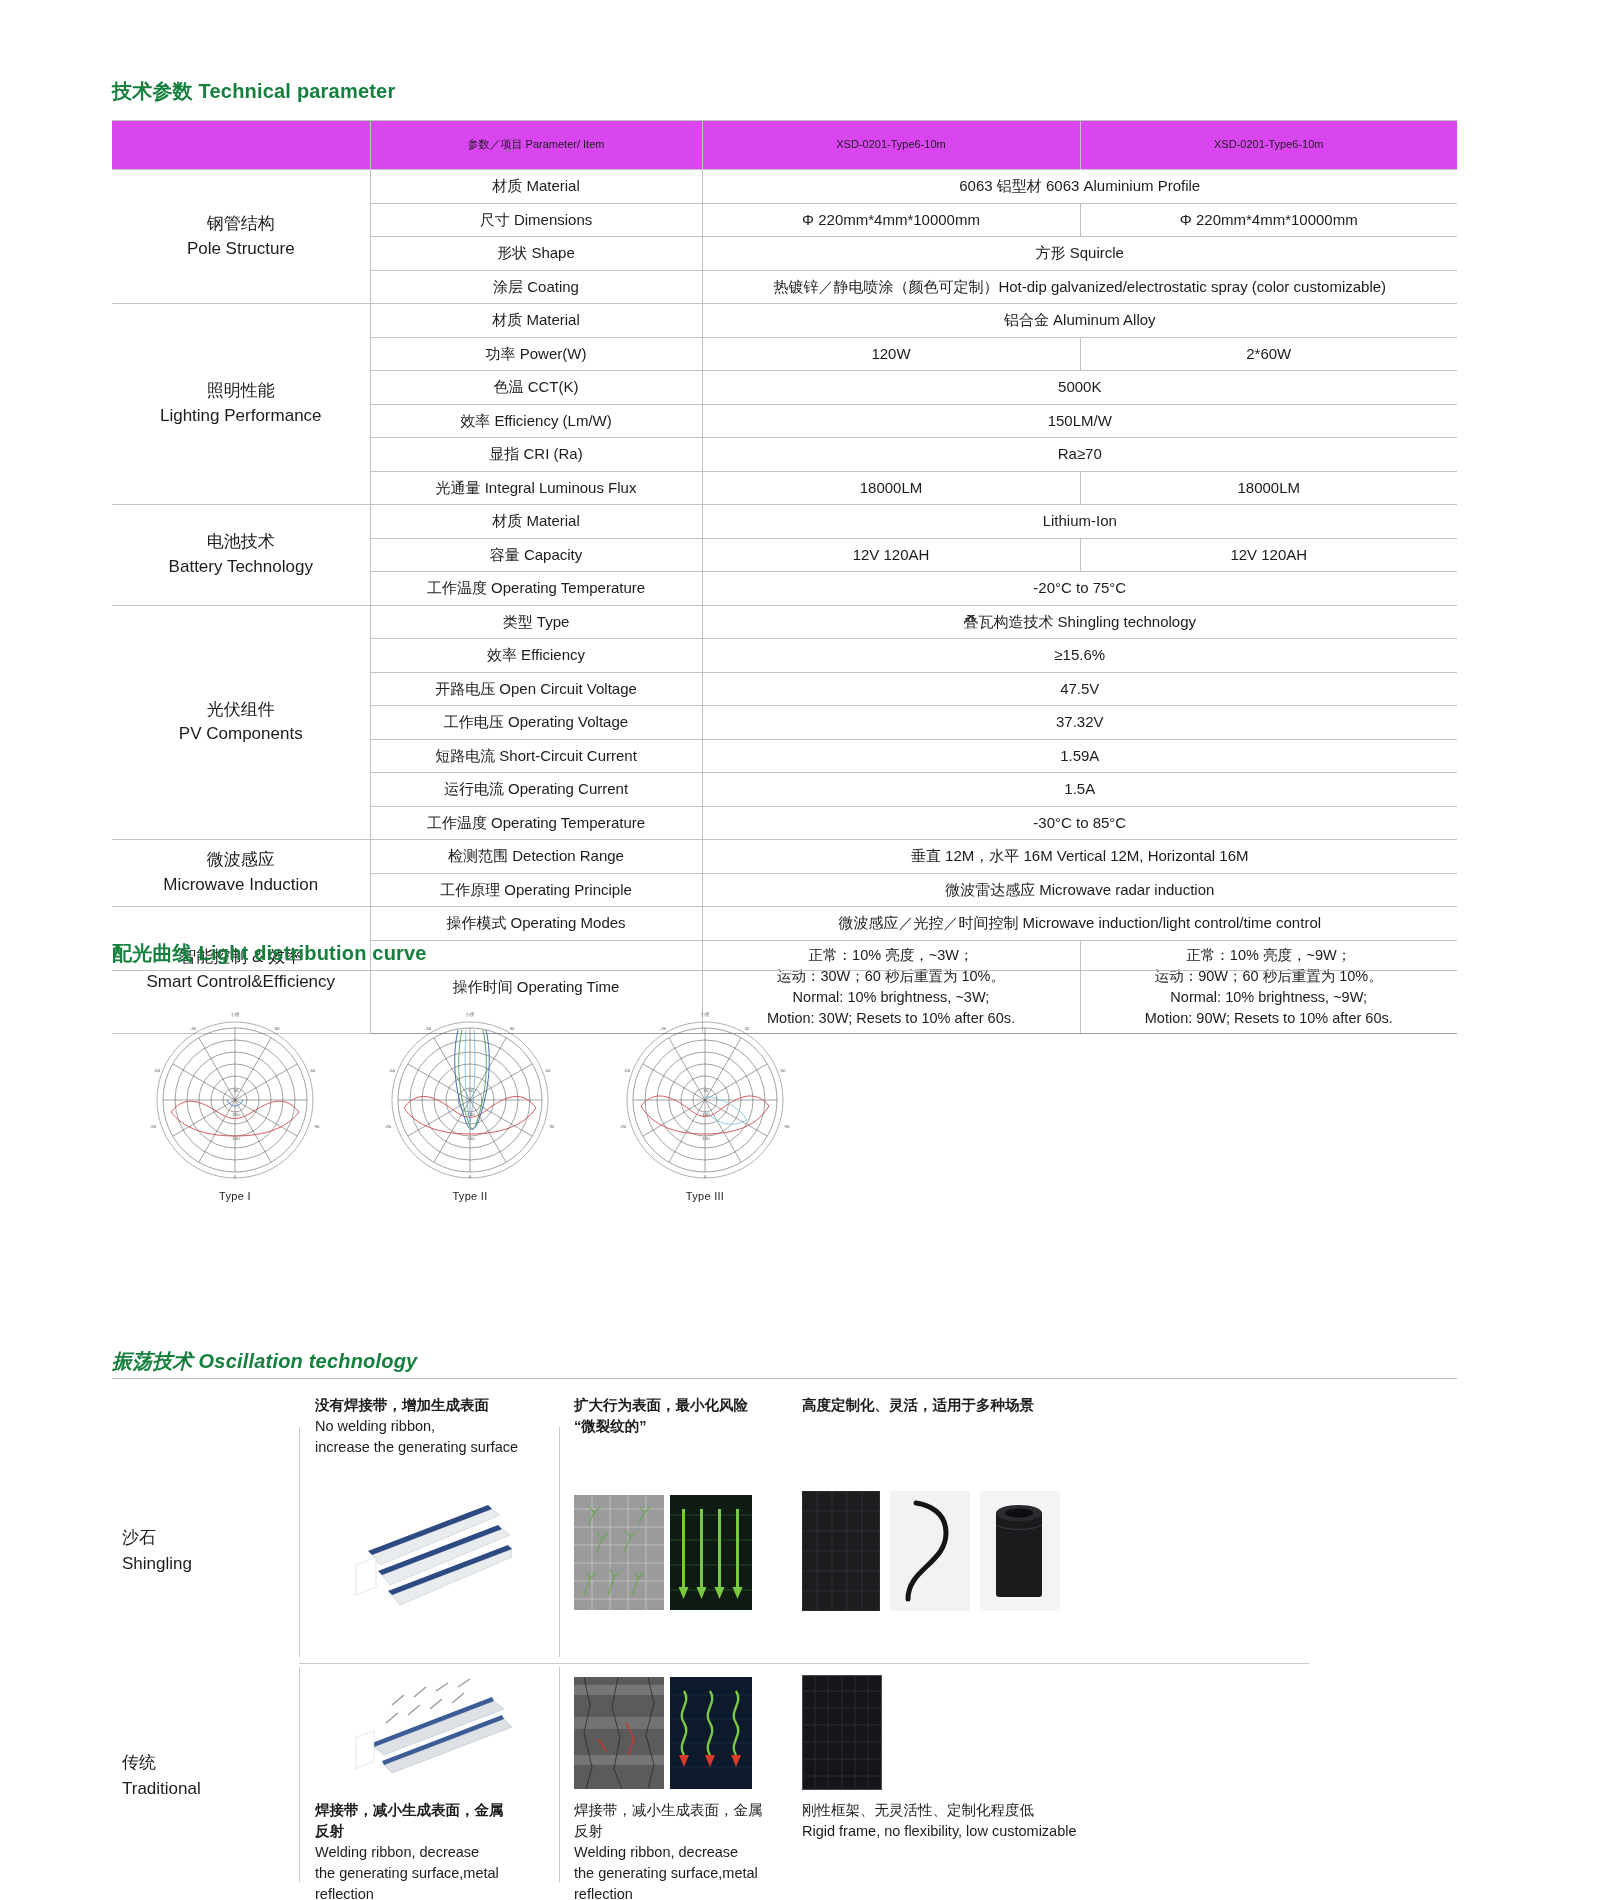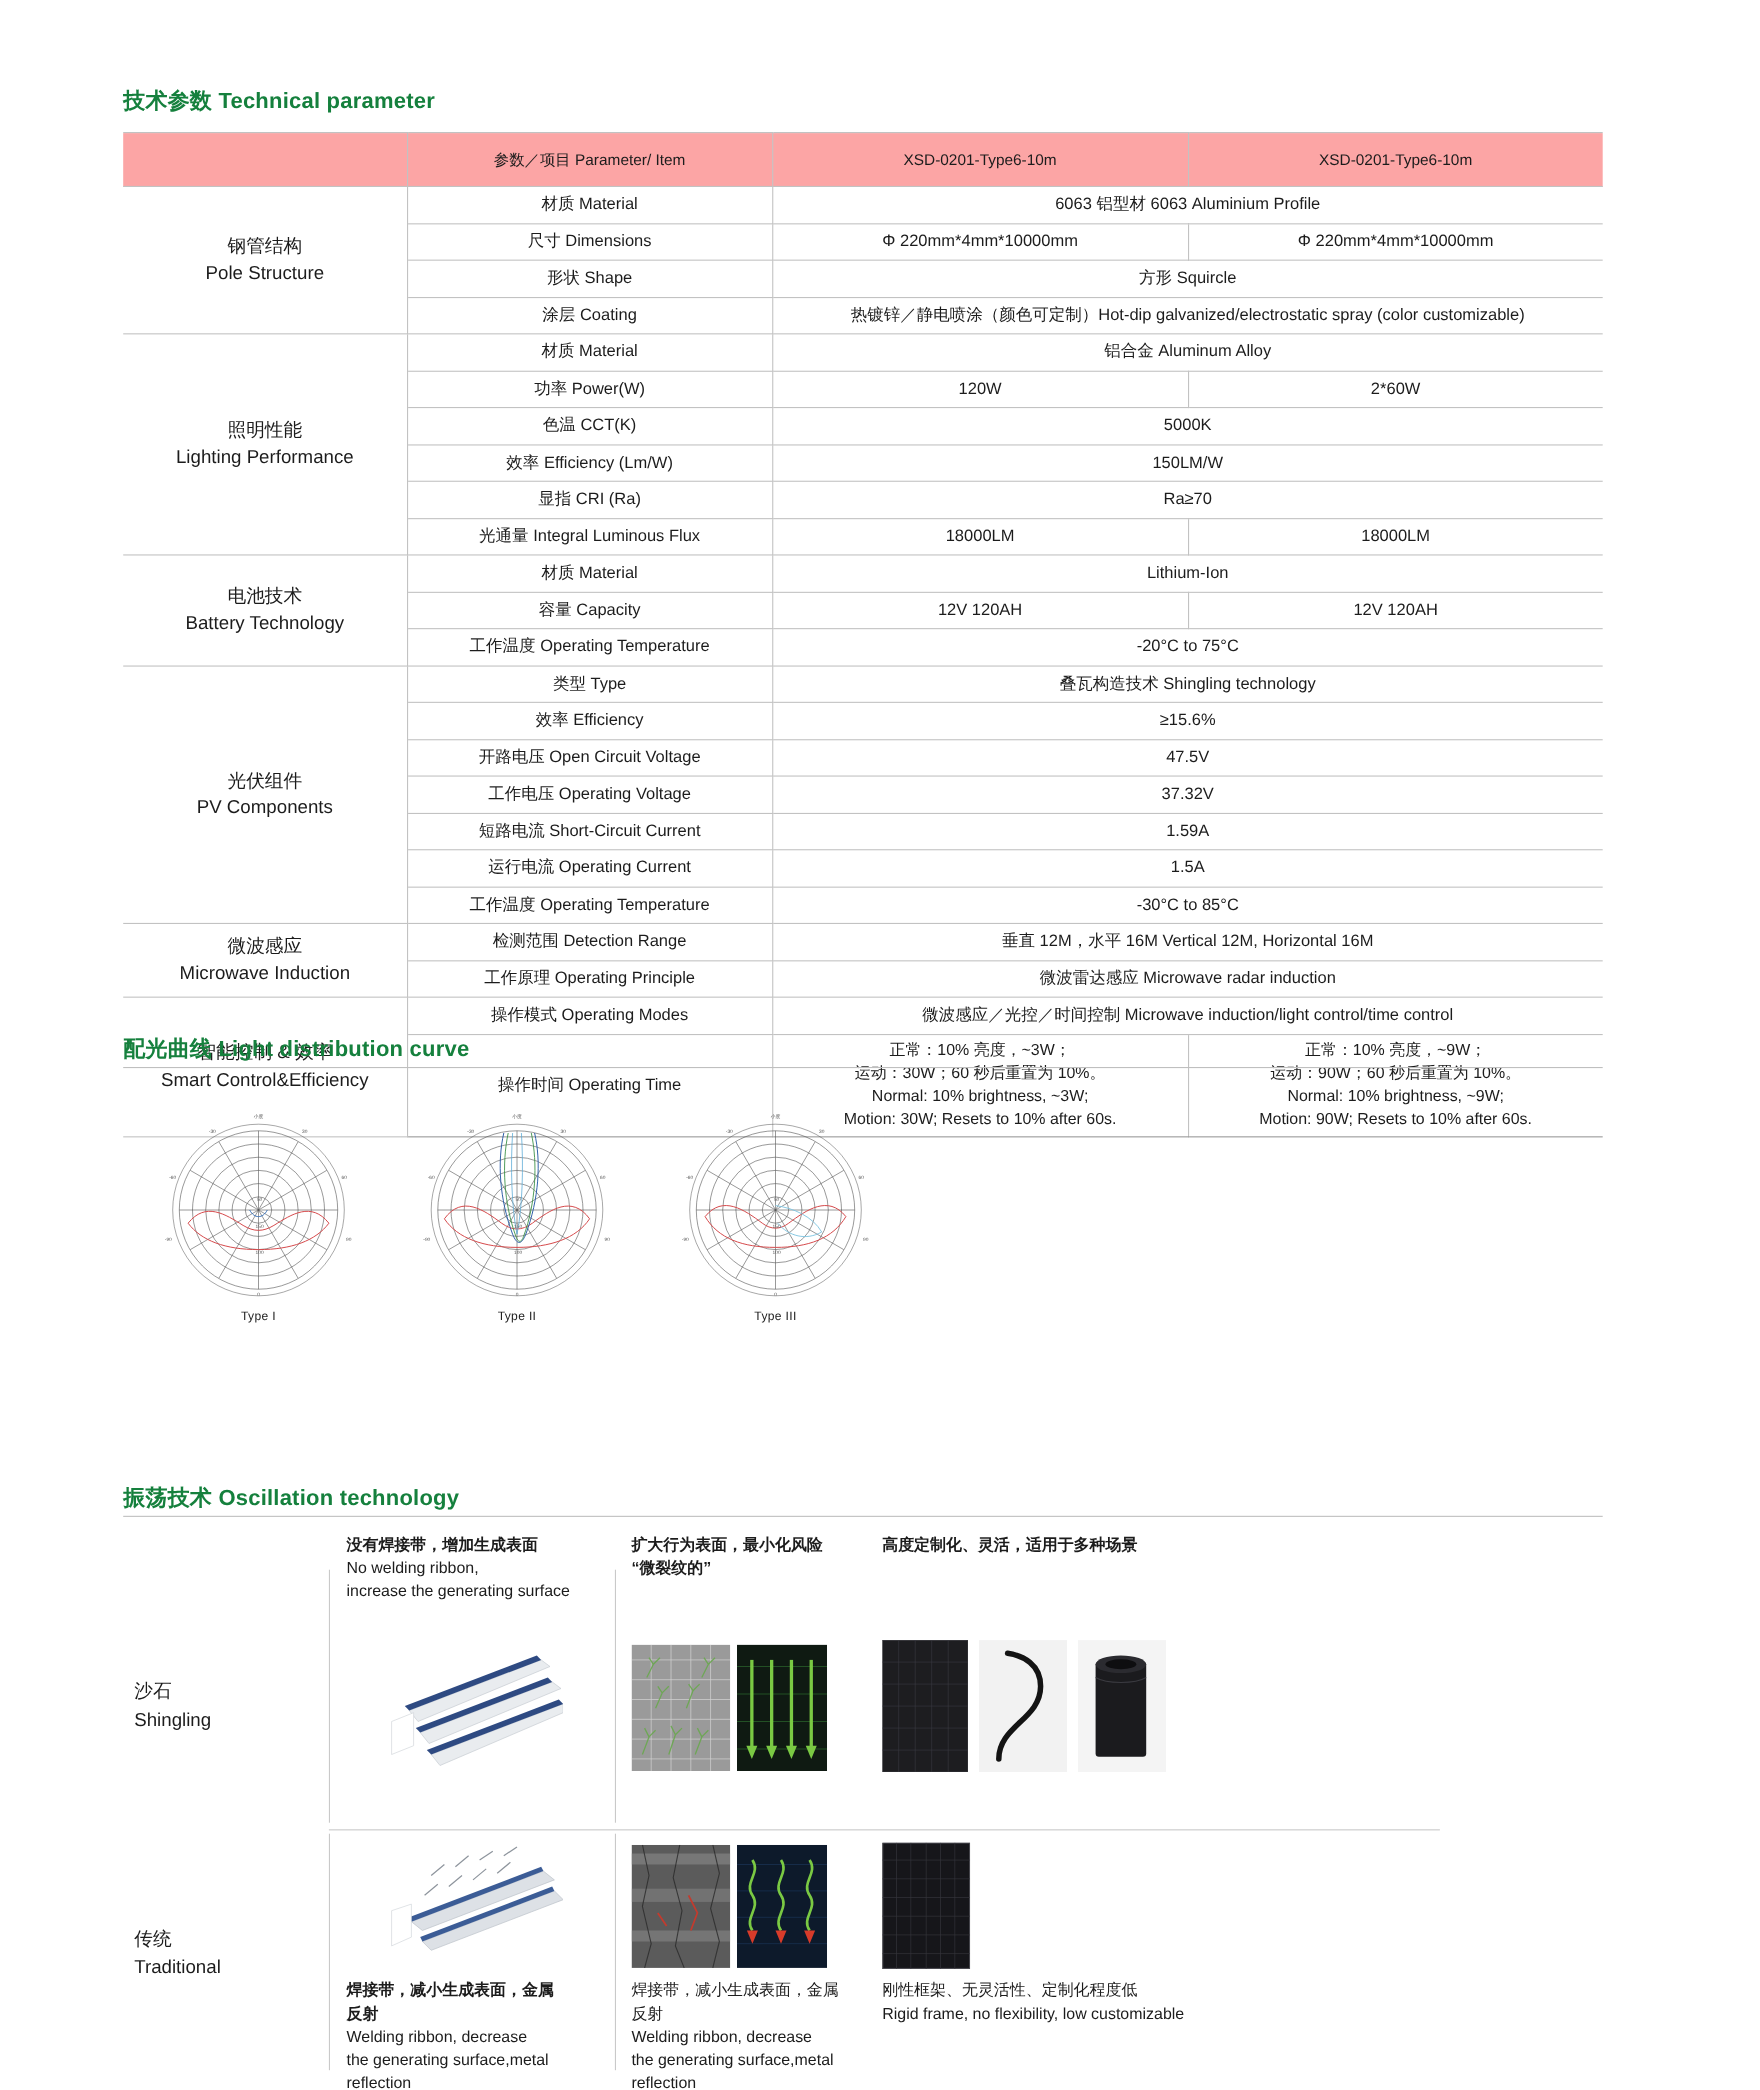--- a/index.html
+++ b/index.html
@@ -38,23 +38,23 @@
   table.spec td,table.spec th{
     border:1px solid #c2c2c2;
     padding:4px 6px;
     text-align:center;
     vertical-align:middle;
     font-weight:normal;
     line-height:1.45;
     color:#1c1c1c;
   }
   table.spec thead td{
-    background:#fca5a5;
+    background:#d946ef;
     height:40px;
-    font-size:14px;
+    font-size:11px;
   }
   .col-grp{width:258px;}
   .col-item{width:332px;}
   .col-v1{width:378px;}
   .col-v2{width:377px;}
 
   td.grp{
     border-left:none;
     font-size:17px;
     line-height:1.7;
@@ -400,21 +400,21 @@
           <text x="100" y="178">0</text>
           <text x="101" y="116">150</text>
             <text x="101" y="140">100</text>
           <text x="101" y="92">50</text>
         </g>
       </svg>
       <div class="curve-label">Type III</div>
     </div>
   </div>
 
-  <div class="section-head" style="left:112px;top:1348px;">振荡技术 Oscillation technology</div>
+  <div class="section-head" style="left:112px;top:1348px;font-style:italic;">振荡技术 Oscillation technology</div>
   <div class="section-rule" style="left:112px;top:1378px;width:1345px;"></div>
 
   <div class="osc" style="top:1395px;">
 
     <div class="vline" style="left:187px;top:32px;height:230px;"></div>
     <div class="vline" style="left:447px;top:32px;height:230px;"></div>
     <div class="vline" style="left:187px;top:272px;height:215px;"></div>
     <div class="vline" style="left:447px;top:272px;height:215px;"></div>
     <div class="hline" style="left:187px;top:268px;width:1010px;"></div>
 

